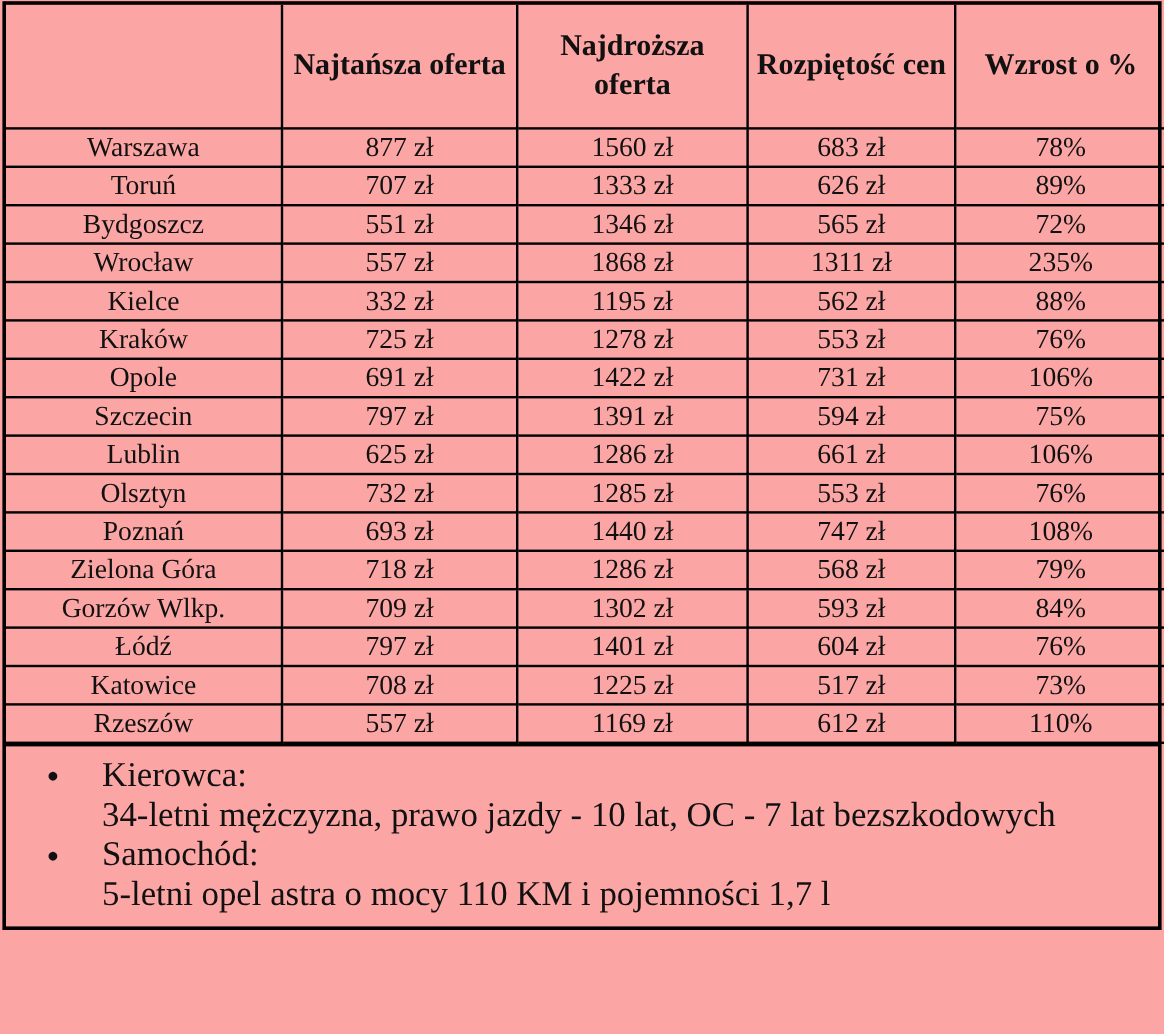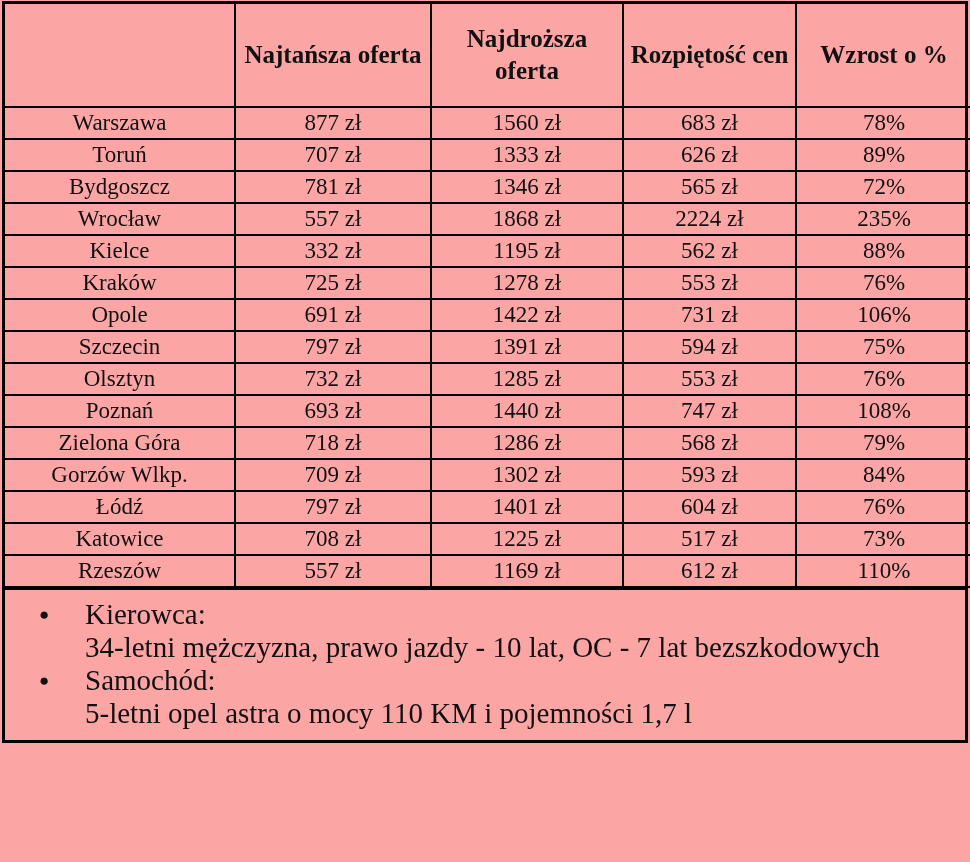--- a/index.html
+++ b/index.html
@@ -104,30 +104,30 @@
           </tr>
           <tr>
             <td>Toruń</td>
             <td>707 zł</td>
             <td>1333 zł</td>
             <td>626 zł</td>
             <td>89%</td>
           </tr>
           <tr>
             <td>Bydgoszcz</td>
-            <td>781 zł</td>
+            <td>551 zł</td>
             <td>1346 zł</td>
             <td>565 zł</td>
             <td>72%</td>
           </tr>
           <tr>
             <td>Wrocław</td>
             <td>557 zł</td>
             <td>1868 zł</td>
-            <td>2224 zł</td>
+            <td>1311 zł</td>
             <td>235%</td>
           </tr>
           <tr>
             <td>Kielce</td>
             <td>332 zł</td>
             <td>1195 zł</td>
             <td>562 zł</td>
             <td>88%</td>
           </tr>
           <tr>
@@ -143,20 +143,27 @@
             <td>1422 zł</td>
             <td>731 zł</td>
             <td>106%</td>
           </tr>
           <tr>
             <td>Szczecin</td>
             <td>797 zł</td>
             <td>1391 zł</td>
             <td>594 zł</td>
             <td>75%</td>
+          </tr>
+          <tr>
+            <td>Lublin</td>
+            <td>625 zł</td>
+            <td>1286 zł</td>
+            <td>661 zł</td>
+            <td>106%</td>
           </tr>
           <tr>
             <td>Olsztyn</td>
             <td>732 zł</td>
             <td>1285 zł</td>
             <td>553 zł</td>
             <td>76%</td>
           </tr>
           <tr>
             <td>Poznań</td>

